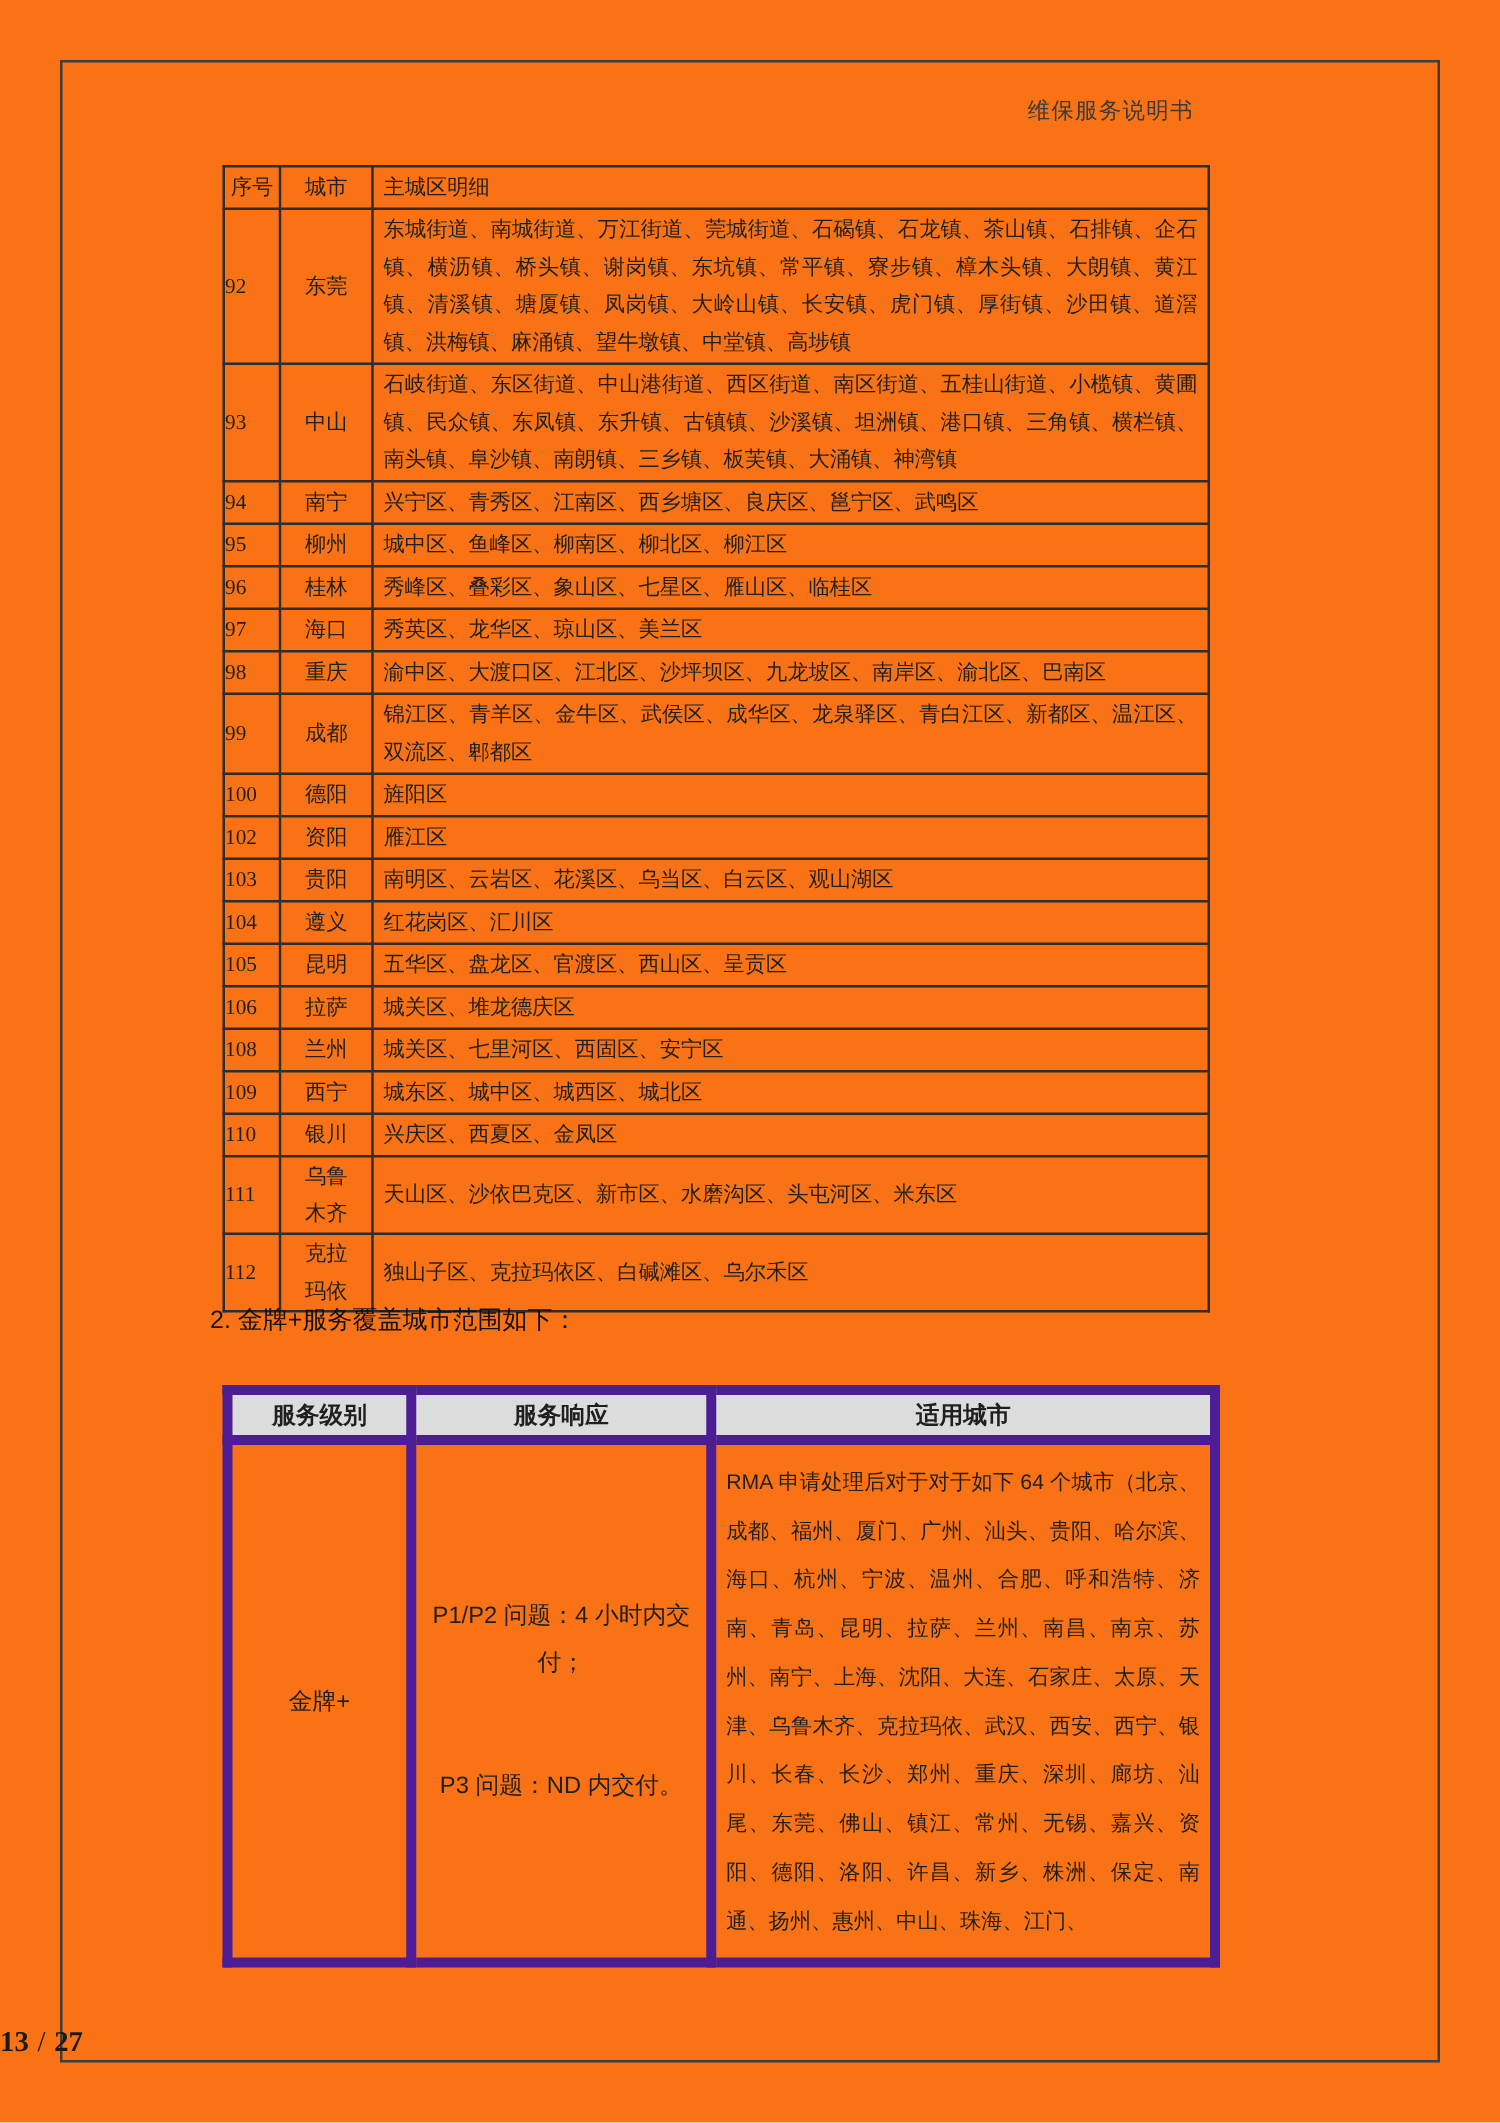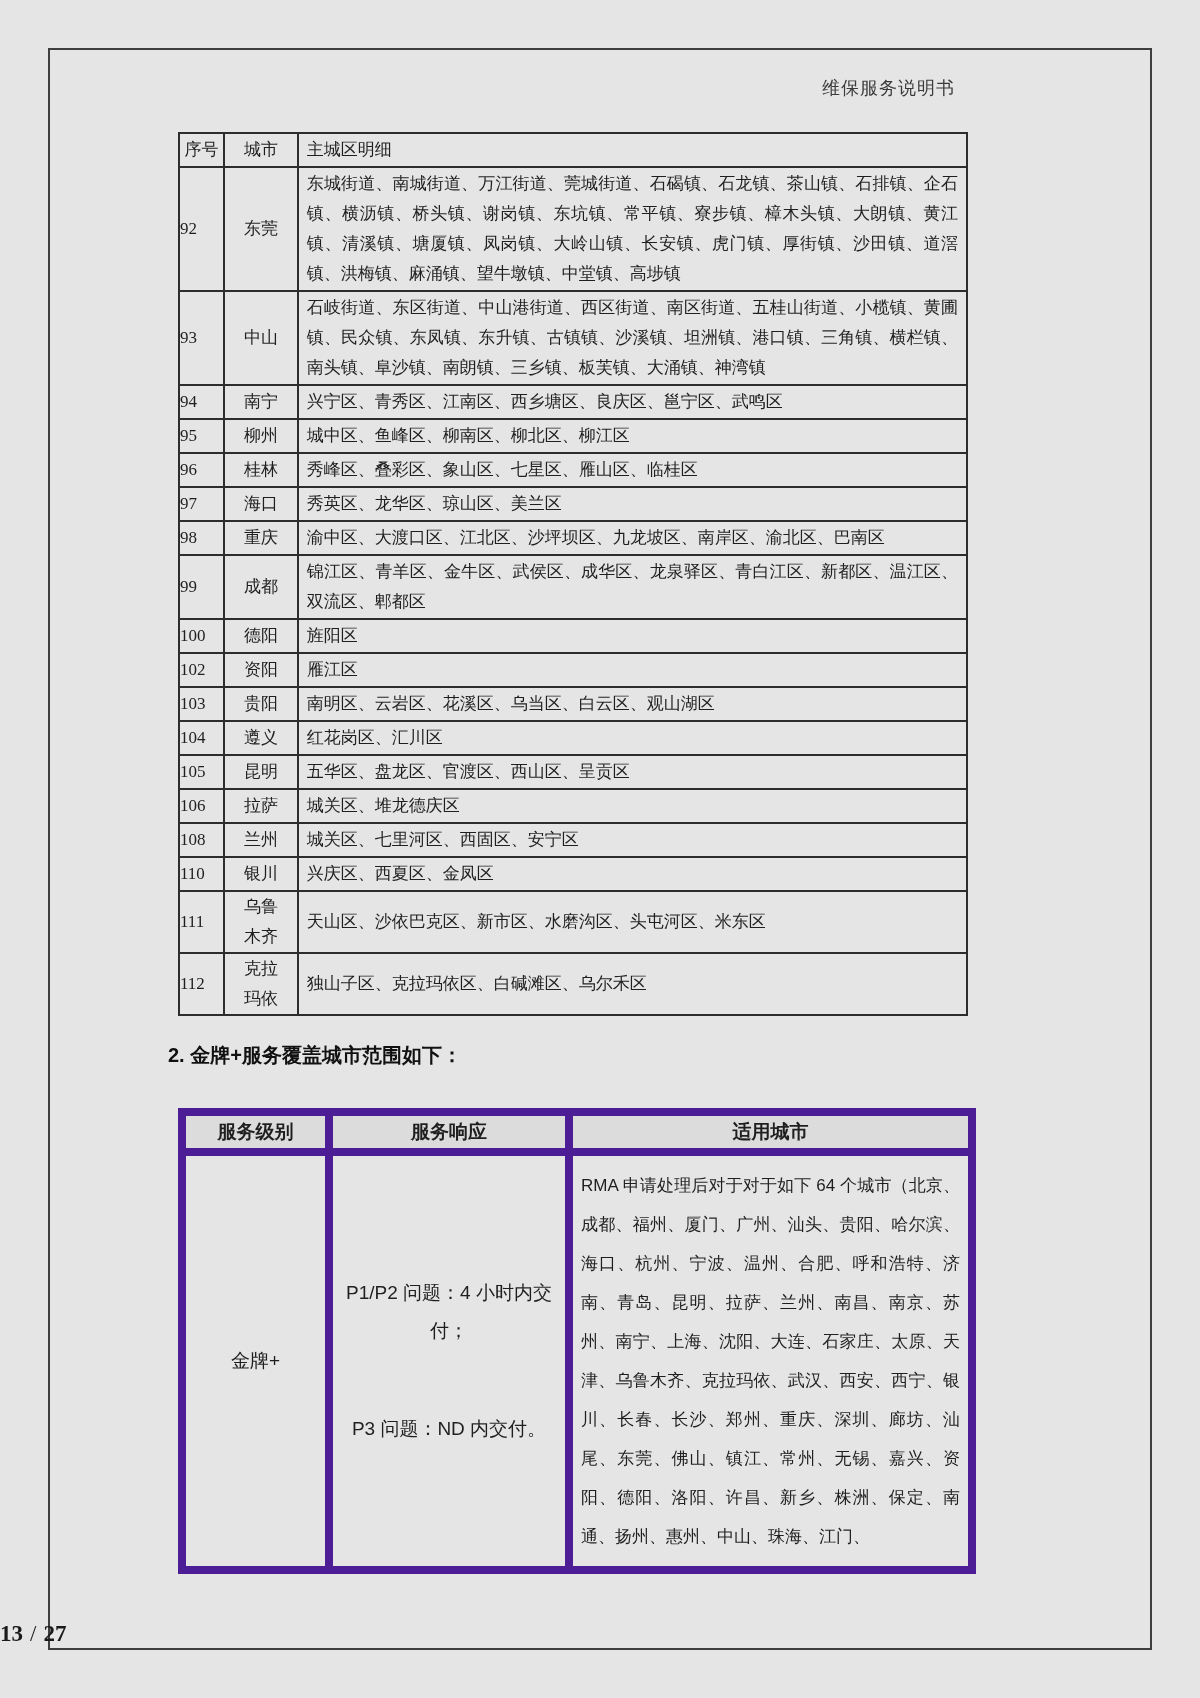--- a/index.html
+++ b/index.html
@@ -1,19 +1,19 @@
 <!DOCTYPE html>
 <html lang="zh"><head>
 <meta charset="utf-8">
 <style>
   * { margin:0; padding:0; box-sizing:border-box; }
   html,body { background:#ffffff; }
   .page {
     position:relative; width:1200px; height:1698px;
-    background:#e5e5e5; overflow:hidden;
+    background:#f97316; overflow:hidden;
     font-family:"Liberation Serif","DejaVu Serif",serif;
     color:#1f1f1f;
   }
   .frame {
     position:absolute; left:48px; top:48px; width:1104px; height:1602px;
     border:2px solid #3e3e3e; background:transparent;
   }
   .doc-header {
     position:absolute; top:76px; right:245px;
     font-size:18px; letter-spacing:1px; color:#3a3a3a;
@@ -30,21 +30,21 @@
     line-height:29px;
   }
   table.t1 td { font-size:17px; }
   table.t1 .c1 { width:44px;  line-height:30px; }
   table.t1 .c2 { width:72px;  text-align:center; line-height:30px; white-space:pre-line; }
   table.t1 .c3 { width:653px; text-align:justify; line-height:30px; padding:1px 8px; }
   
   .section-heading {
     position:absolute; left:168px; top:1042px;
     font-family:"Liberation Sans","DejaVu Sans",sans-serif;
-    font-size:20px; font-weight:bold; color:#111;
+    font-size:20px; font-weight:normal; color:#111;
   }
   
   table.t2 {
     position:absolute; left:178px; top:1108px; width:790px;
     border-collapse:collapse; table-layout:fixed;
     font-family:"Liberation Sans","DejaVu Sans",sans-serif;
   }
   table.t2 th, table.t2 td { border:8px solid #4c1d95; }
   table.t2 th {
     height:40px; background:#dcdcdc; font-size:19px; font-weight:bold;
@@ -159,20 +159,25 @@
         </tr>
         <tr>
           <td class="c1">106</td>
           <td class="c2">拉萨</td>
           <td class="c3">城关区、堆龙德庆区</td>
         </tr>
         <tr>
           <td class="c1">108</td>
           <td class="c2">兰州</td>
           <td class="c3">城关区、七里河区、西固区、安宁区</td>
+        </tr>
+        <tr>
+          <td class="c1">109</td>
+          <td class="c2">西宁</td>
+          <td class="c3">城东区、城中区、城西区、城北区</td>
         </tr>
         <tr>
           <td class="c1">110</td>
           <td class="c2">银川</td>
           <td class="c3">兴庆区、西夏区、金凤区</td>
         </tr>
         <tr>
           <td class="c1">111</td>
           <td class="c2">乌鲁
 木齐</td>

